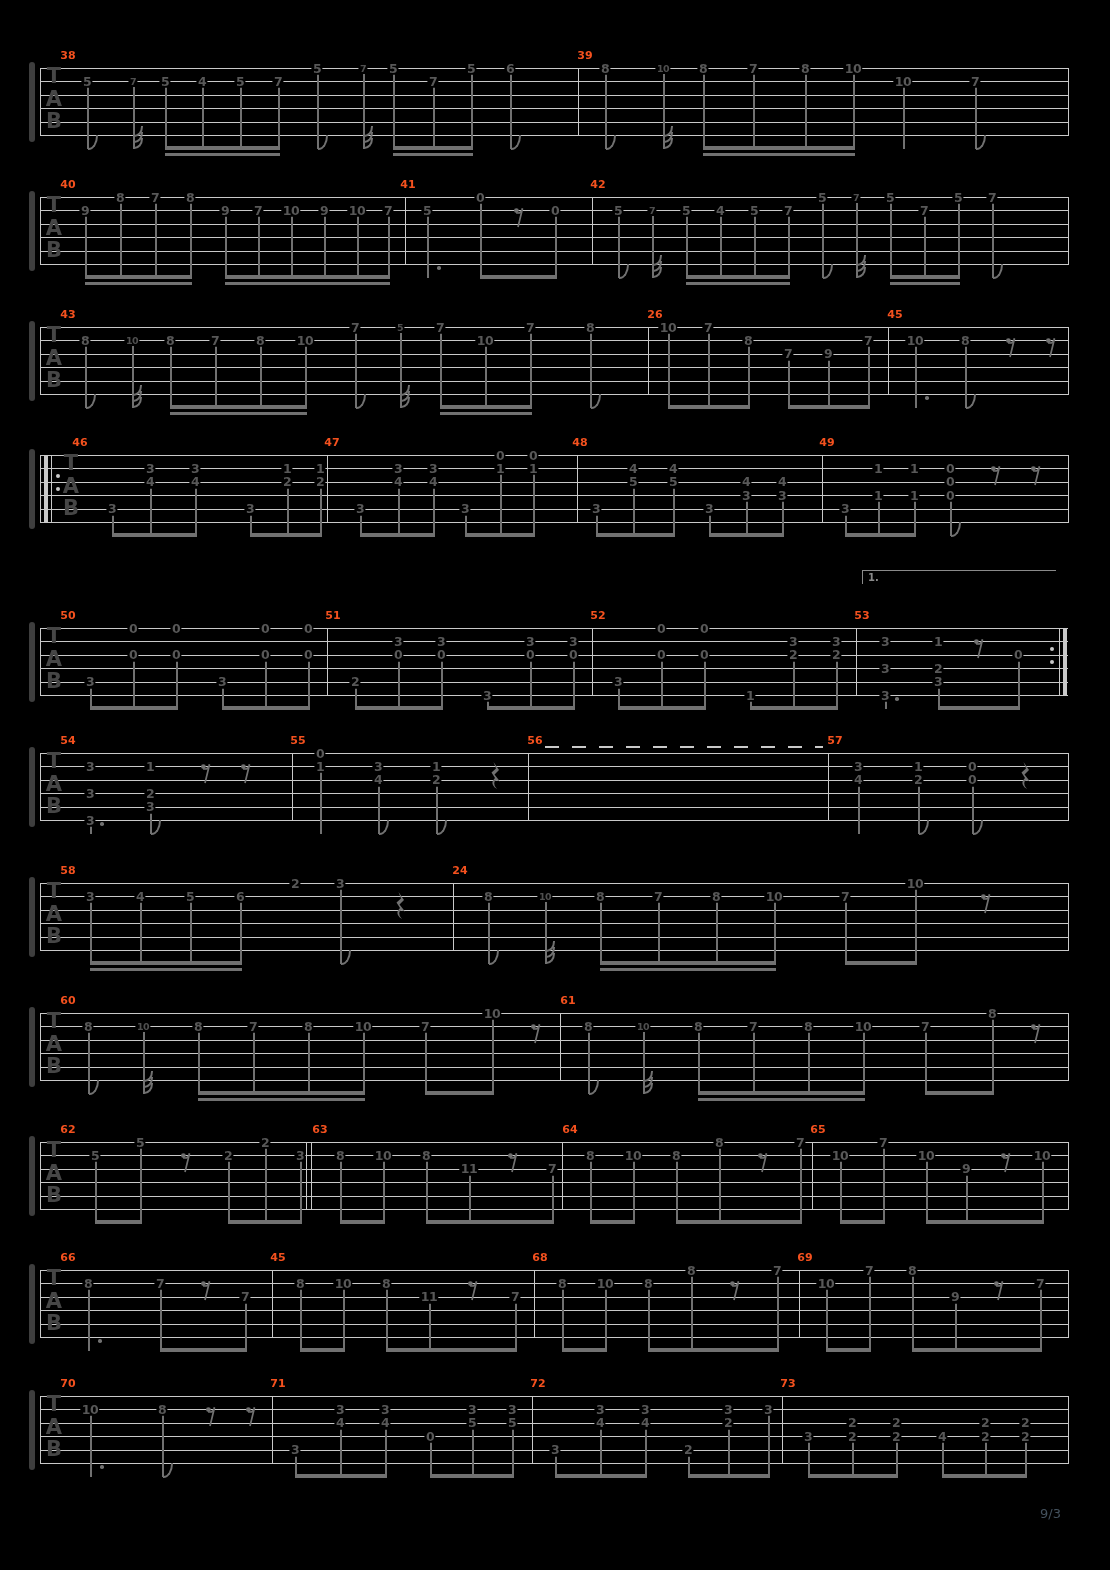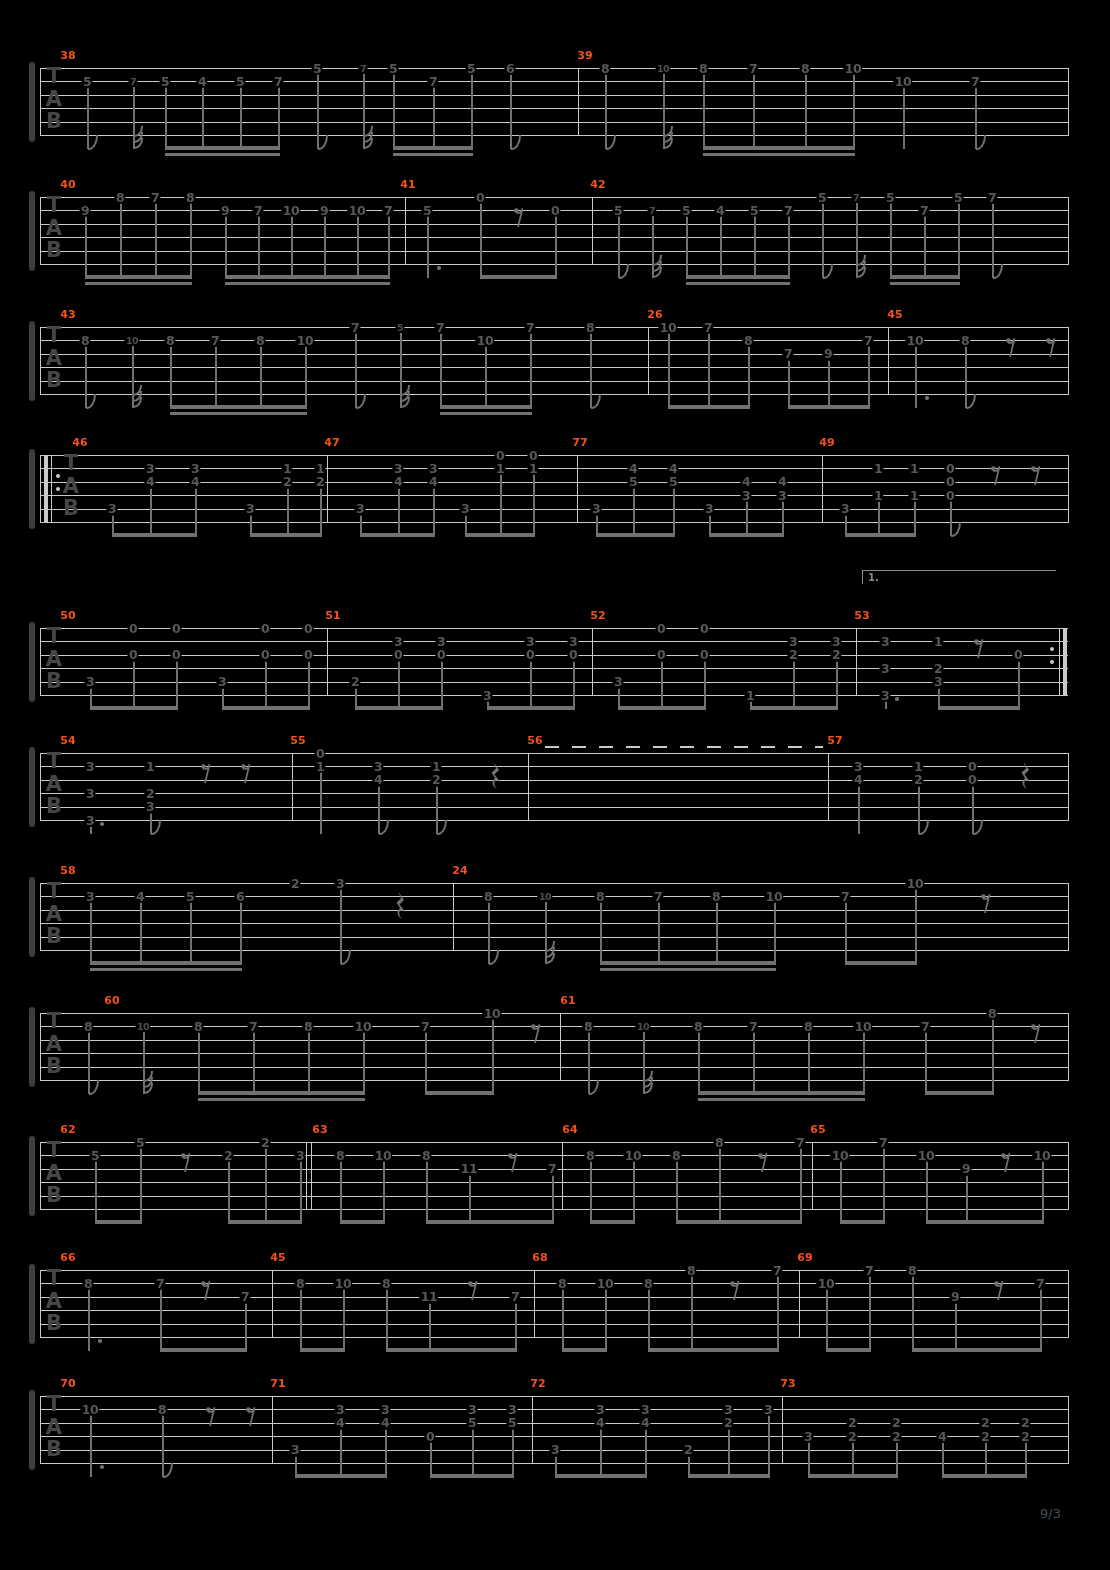--- a/index.html
+++ b/index.html
@@ -306,21 +306,21 @@
       <div class="bar thick" style="left: 44px; top: 455px; height: 68px;"></div>
       <div class="bar" style="left: 51px; top: 455px; height: 68px;"></div>
       <div class="rdot" style="left: 56px; top: 473.8px;"></div>
       <div class="rdot" style="left: 56px; top: 487.2px;"></div>
       <div class="bar" style="left: 327px; top: 455px; height: 68px;"></div>
       <div class="bar" style="left: 577px; top: 455px; height: 68px;"></div>
       <div class="bar" style="left: 822px; top: 455px; height: 68px;"></div>
       <div class="bar" style="left: 1068px; top: 455px; height: 68px;"></div>
       <div class="mnum" style="left: 80px; top: 437px;">46</div>
       <div class="mnum" style="left: 332px; top: 437px;">47</div>
-      <div class="mnum" style="left: 580px; top: 437px;">77</div>
+      <div class="mnum" style="left: 580px; top: 437px;">48</div>
       <div class="mnum" style="left: 827px; top: 437px;">49</div>
       <div class="beam" style="left: 112px; top: 533px; width: 84.5px;"></div>
       <div class="stem" style="left: 112px; top: 514.6px; height: 21.4px;"></div>
       <div class="stem" style="left: 150px; top: 487.8px; height: 48.2px;"></div>
       <div class="stem" style="left: 195px; top: 487.8px; height: 48.2px;"></div>
       <div class="beam" style="left: 250px; top: 533px; width: 71.5px;"></div>
       <div class="stem" style="left: 250px; top: 514.6px; height: 21.4px;"></div>
       <div class="stem" style="left: 287px; top: 487.8px; height: 48.2px;"></div>
       <div class="stem" style="left: 320px; top: 487.8px; height: 48.2px;"></div>
       <div class="beam" style="left: 360px; top: 533px; width: 74.5px;"></div>
@@ -616,21 +616,21 @@
       <div class="ln" style="left: 40px; top: 1026.4px; width: 1028px;"></div>
       <div class="ln" style="left: 40px; top: 1039.8px; width: 1028px;"></div>
       <div class="ln" style="left: 40px; top: 1053.2px; width: 1028px;"></div>
       <div class="ln" style="left: 40px; top: 1066.6px; width: 1028px;"></div>
       <div class="ln" style="left: 40px; top: 1080px; width: 1028px;"></div>
       <div class="clefletter" style="left: 45px; top: 1010px;">T</div>
       <div class="clefletter" style="left: 45px; top: 1032.5px;">A</div>
       <div class="clefletter" style="left: 45px; top: 1055px;">B</div>
       <div class="bar" style="left: 560px; top: 1013px; height: 68px;"></div>
       <div class="bar" style="left: 1068px; top: 1013px; height: 68px;"></div>
-      <div class="mnum" style="left: 68px; top: 995px; margin-left: 44px;">60</div>
+      <div class="mnum" style="left: 68px; top: 995px;">60</div>
       <div class="mnum" style="left: 568px; top: 995px;">61</div>
       <div class="beam" style="left: 198px; top: 1091px; width: 166.5px;"></div>
       <div class="beam" style="left: 198px; top: 1097.5px; width: 166.5px;"></div>
       <div class="stem" style="left: 198px; top: 1032.4px; height: 61.6px;"></div>
       <div class="stem" style="left: 253px; top: 1032.4px; height: 61.6px;"></div>
       <div class="stem" style="left: 308px; top: 1032.4px; height: 61.6px;"></div>
       <div class="stem" style="left: 363px; top: 1032.4px; height: 61.6px;"></div>
       <div class="beam" style="left: 425px; top: 1091px; width: 68.5px;"></div>
       <div class="stem" style="left: 425px; top: 1032.4px; height: 61.6px;"></div>
       <div class="stem" style="left: 492px; top: 1019px; height: 75px;"></div>

